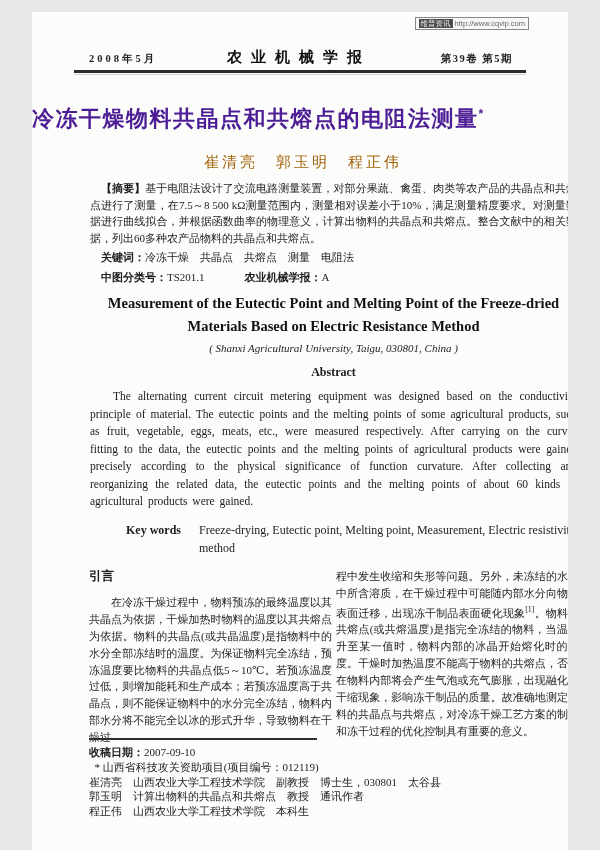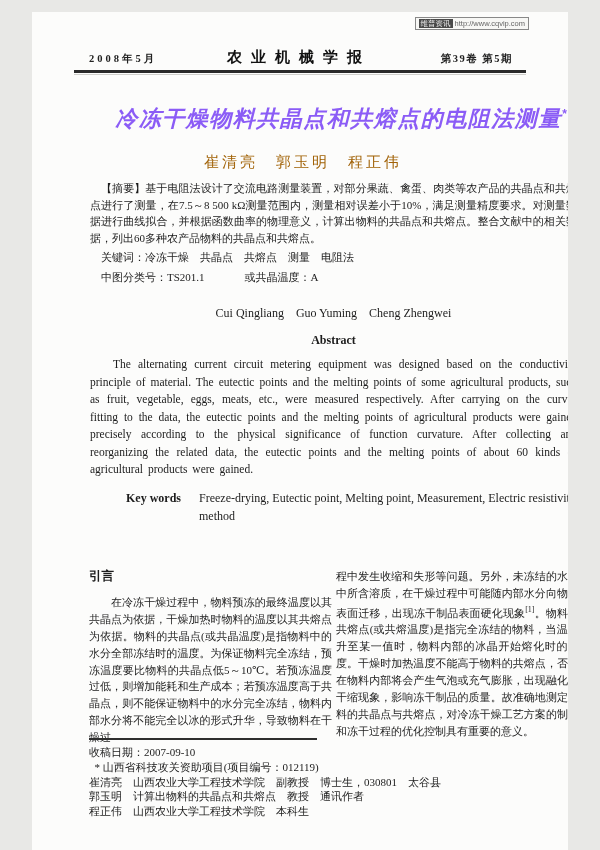--- a/index.html
+++ b/index.html
@@ -16,29 +16,29 @@
   }
   .wm-label{background:#4a4a4a;color:#f4f4f4;padding:0 2px;font-size:7.5px;}
   
   .jheader{position:absolute;left:57px;right:55px;top:36px;display:flex;align-items:baseline;justify-content:space-between;}
   .jh-date{font-size:10.5px;letter-spacing:3px;font-weight:bold;color:#222;}
   .jh-name{font-size:15px;font-weight:bold;letter-spacing:9px;color:#111;font-family:"Liberation Serif","DejaVu Serif",serif;}
   .jh-issue{font-size:10.5px;font-weight:bold;letter-spacing:1.5px;color:#222;}
   .jh-rule{position:absolute;left:42px;right:42px;top:58px;height:3px;background:#2a2a2a;}
   .jh-rule:after{content:"";position:absolute;left:0;right:0;top:4px;height:1px;background:#cfcfcb;}
   
-  .title-cn{position:absolute;left:0;right:0;top:92px;text-align:right;
+  .title-cn{position:absolute;left:0;right:0;top:92px;text-align:left;
     font-family:"Liberation Sans","DejaVu Sans",sans-serif;
-    font-size:22px;font-weight:bold;letter-spacing:1.5px;color:#8b5cf6;font-style:italic;}
+    font-size:22px;font-weight:bold;letter-spacing:1.5px;color:#4c1d95;}
   .title-cn sup{font-size:12px;}
   .authors-cn{position:absolute;left:0;right:0;top:141px;text-align:center;font-size:15px;letter-spacing:3px;color:#a16207;padding-left:6px;}
   
   .abs-cn{position:absolute;left:58px;width:487px;top:168px;font-size:11px;line-height:16.5px;text-align:justify;}
   .abs-cn p{margin:0;text-indent:1em;}
-  .b-label{font-family:"Liberation Sans","DejaVu Sans",sans-serif;font-weight:normal;}
+  .b-label{font-family:"Liberation Sans","DejaVu Sans",sans-serif;font-weight:bold;}
   .kw-cn{margin-top:3px;text-indent:1em;}
   .clc-line{margin-top:3px;text-indent:1em;}
   .clc-sep{display:inline-block;width:40px;}
   
   .en-sec{position:absolute;left:58px;width:487px;top:280px;text-align:center;}
   .title-en{font-size:14.5px;font-weight:bold;line-height:23px;color:#111;}
   .authors-en{margin-top:13px;font-size:12px;}
   .affil-en{margin-top:4px;font-size:11px;font-style:italic;}
   .abs-head{margin-top:11px;font-size:12px;font-weight:bold;}
   .abs-en{margin-top:8px;font-size:11.5px;line-height:17.5px;text-align:justify;text-indent:2em;word-spacing:2px;}
@@ -75,25 +75,29 @@
   </div>
   <div class="jh-rule"></div>
 
   <div class="title-cn"><span>冷冻干燥物料共晶点和共熔点的电阻法测量</span><sup>*</sup></div>
 
   <div class="authors-cn">崔清亮　郭玉明　程正伟</div>
 
   <div class="abs-cn">
     <p><span class="b-label">【摘要】</span><span>基于电阻法设计了交流电路测量装置，对部分果蔬、禽蛋、肉类等农产品的共晶点和共熔点进行了测量，在7.5～8 500 kΩ测量范围内，测量相对误差小于10%，满足测量精度要求。对测量数据进行曲线拟合，并根据函数曲率的物理意义，计算出物料的共晶点和共熔点。整合文献中的相关数据，列出60多种农产品物料的共晶点和共熔点。</span></p>
     <div class="kw-cn"><span class="b-label">关键词：</span><span>冷冻干燥　共晶点　共熔点　测量　电阻法</span></div>
-    <div class="clc-line"><span class="b-label">中图分类号：</span><span>TS201.1</span><span class="clc-sep"></span><span class="b-label">或共晶温度：</span><span>A</span></div>
+    <div class="clc-line"><span class="b-label">中图分类号：</span><span>TS201.1</span><span class="clc-sep"></span><span class="b-label">农业机械学报：</span><span>A</span></div>
   </div>
 
   <div class="en-sec">
-    <div class="authors-en">Cui Qingliang　Guo Yuming　Cheng Zhengwei</div>
+    <div class="title-en">
+      <div>Measurement of the Eutectic Point and Melting Point of the Freeze-dried</div>
+      <div>Materials Based on Electric Resistance Method</div>
+    </div>
+    <div class="affil-en">( Shanxi Agricultural University, Taigu, 030801, China )</div>
     <div class="abs-head">Abstract</div>
     <p class="abs-en">The alternating current circuit metering equipment was designed based on the conductivity principle of material. The eutectic points and the melting points of some agricultural products, such as fruit, vegetable, eggs, meats, etc., were measured respectively. After carrying on the curves fitting to the data, the eutectic points and the melting points of agricultural products were gained precisely according to the physical significance of function curvature. After collecting and reorganizing the related data, the eutectic points and the melting points of about 60 kinds of agricultural products were gained.</p>
     <div class="kw-en">
       <span class="kw-en-label">Key words</span>
       <span>Freeze-drying, Eutectic point, Melting point, Measurement, Electric resistivity method</span>
     </div>
   </div>
 
   <div class="col col-left">
     <h2 class="intro-h">引言</h2>

